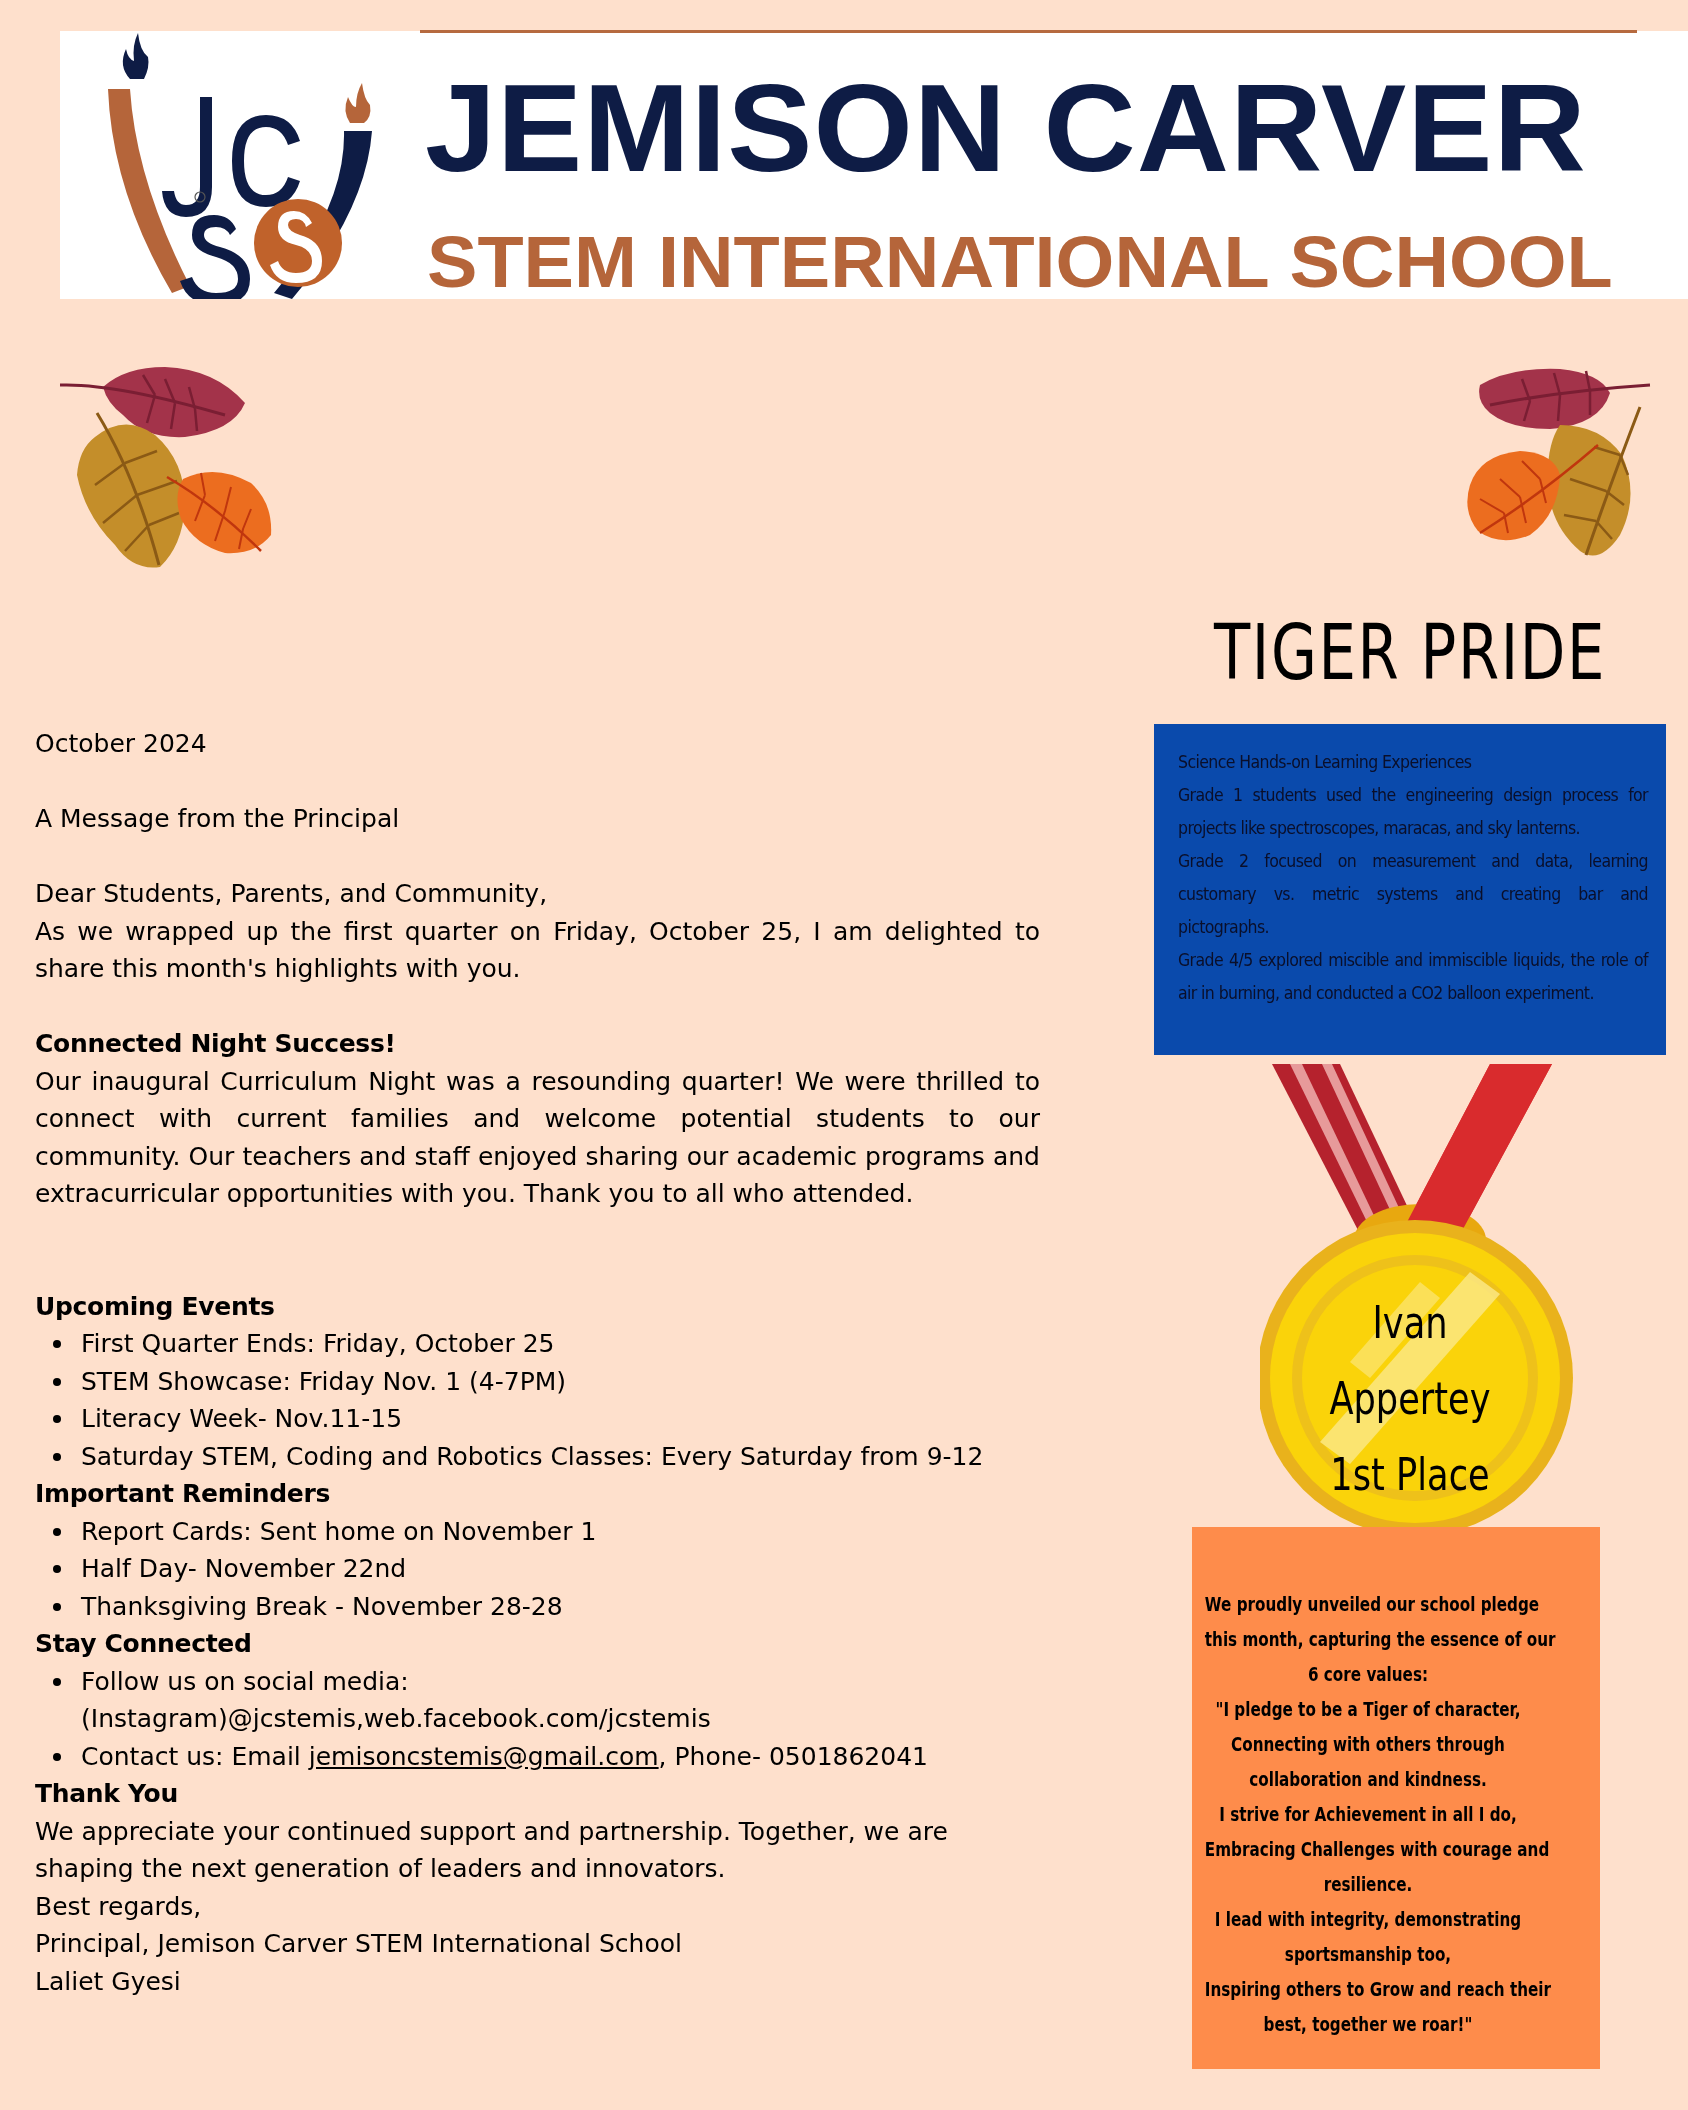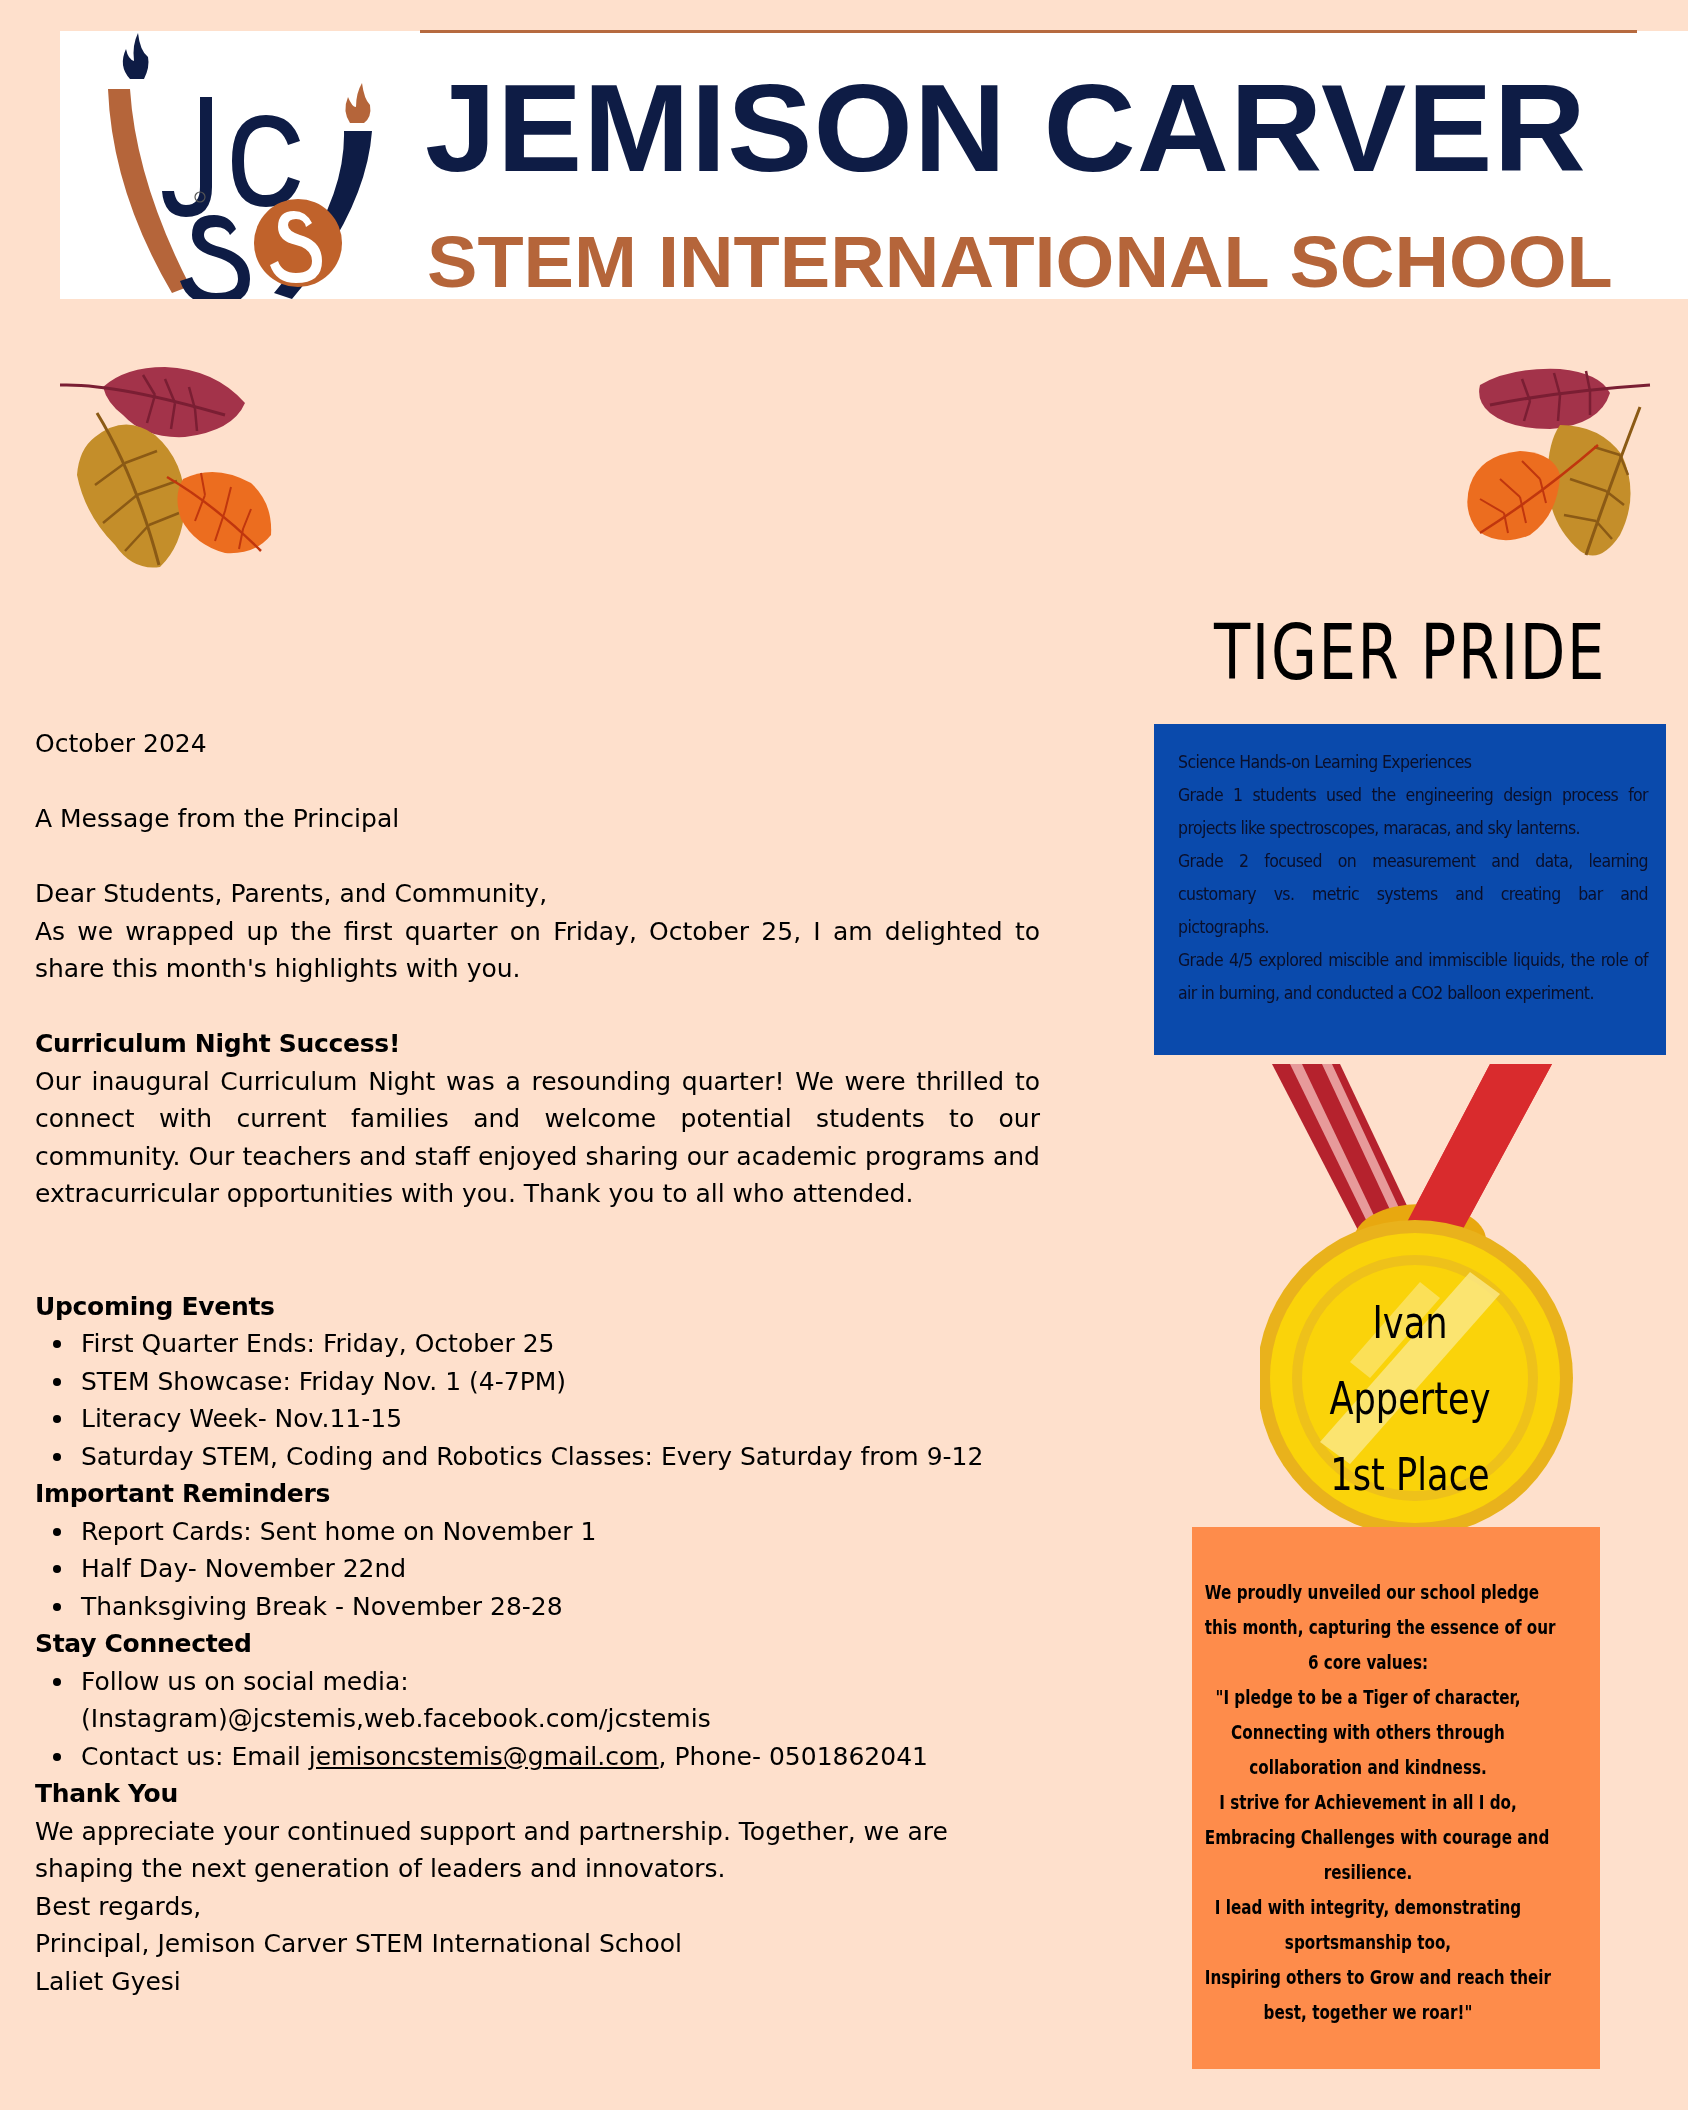--- a/index.html
+++ b/index.html
@@ -126,21 +126,21 @@
       color: #000;
       transform: scaleX(0.8);
       transform-origin: center top;
     }
 
     .pledge-box {
       position: absolute;
       left: 1192px; top: 1527px;
       width: 408px; height: 542px;
       background: #fe8c4b;
-      padding-top: 48px;
+      padding-top: 60px;
       font-family: "DejaVu Sans", sans-serif;
       font-weight: bold;
       font-size: 19px;
       line-height: 35px;
       color: #000;
       text-align: center;
     }
     .pledge-line {
       display: block;
       white-space: nowrap;
@@ -224,21 +224,21 @@
 </div>
 
 <div class="letter">
   <p>October 2024</p>
   <div class="gap"></div>
   <p>A Message from the Principal</p>
   <div class="gap"></div>
   <p>Dear Students, Parents, and Community,</p>
   <p class="justify">As we wrapped up the first quarter on Friday, October 25, I am delighted to share this month's highlights with you.</p>
   <div class="gap"></div>
-  <p class="heading">Curriculum Night Success!</p>
+  <p class="heading">Connected Night Success!</p>
   <p class="justify">Our inaugural Curriculum Night was a resounding quarter! We were thrilled to connect with current families and welcome potential students to our community. Our teachers and staff enjoyed sharing our academic programs and extracurricular opportunities with you. Thank you to all who attended.</p>
   <div class="gap2"></div>
   <p class="heading">Upcoming Events</p>
   <ul>
     <li>First Quarter Ends: Friday, October 25</li>
     <li>STEM Showcase: Friday Nov. 1 (4-7PM)</li>
     <li>Literacy Week- Nov.11-15</li>
     <li>Saturday STEM, Coding and Robotics Classes: Every Saturday from 9-12</li>
   </ul>
   <p class="heading">Important Reminders</p>

